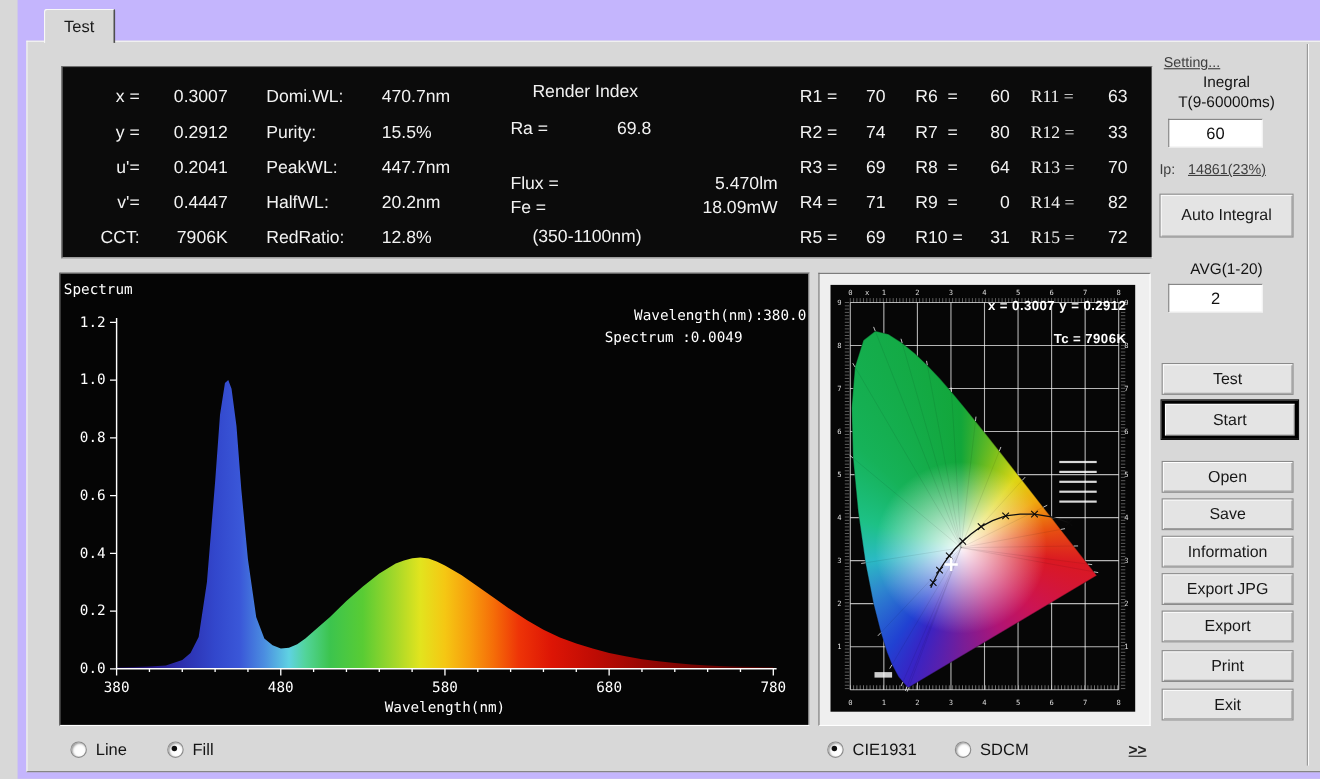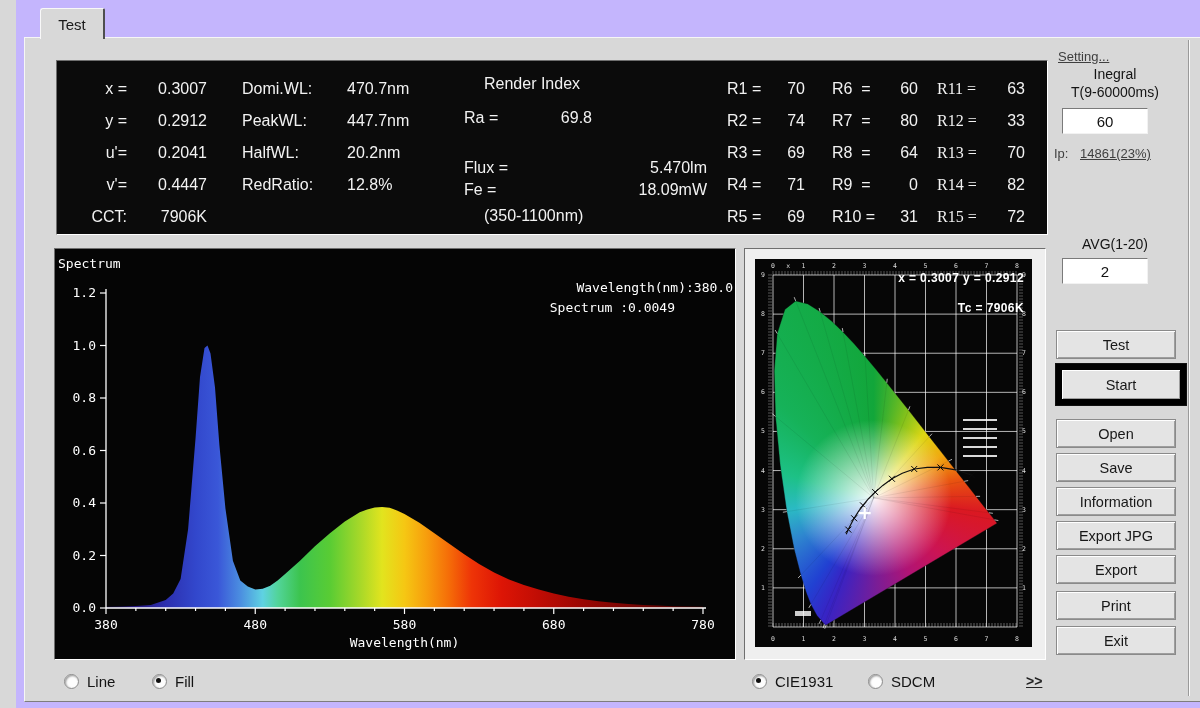--- a/index.html
+++ b/index.html
@@ -33,21 +33,21 @@
   
   .link{color:#3f3f3f;text-decoration:underline;font-size:13px;}
   .slabel{color:#141414;font-size:14px;}
   .inputbox{position:absolute;width:84px;height:24px;background:#fff;border:1px solid #7a7a7a;
     border-bottom-color:#f2f2f2;border-right-color:#f2f2f2;text-align:center;font-size:15px;
     font-family:"Liberation Sans",sans-serif;color:#111;padding:0;}
   .btn{position:absolute;left:1040px;width:118px;height:27px;background:#e4e4e4;color:#181818;
     font-size:14.5px;font-family:"Liberation Sans",sans-serif;
     border:1px solid #8a8a8a;box-shadow:inset 1px 1px 0 #ffffff,inset -1px -1px 0 #9e9e9e;
     display:flex;align-items:center;justify-content:center;cursor:default;}
-  .btn.focused{border:6px solid #000000;box-shadow:0 0 0 1px #111,inset 1px 1px 0 #ffffff,inset -1px -1px 0 #9e9e9e;}
+  .btn.focused{border:3px solid #000000;box-shadow:0 0 0 1px #111,inset 1px 1px 0 #ffffff,inset -1px -1px 0 #9e9e9e;}
   #vdivider{position:absolute;left:1172px;top:40px;width:2px;height:656px;
     background:linear-gradient(90deg,#9a9a9a 0 1px,#fafafa 1px 2px);}
   
   #spectrum-panel{position:absolute;left:38px;top:248px;width:680px;height:410px;background:#050505;
     border-top:1px solid #6f6f6f;border-left:1px solid #6f6f6f;border-bottom:1px solid #fff;border-right:1px solid #fff;}
   .mono{font-family:"DejaVu Sans Mono",monospace;color:#fff;font-size:13px;}
   #spec-corner{position:absolute;left:3px;top:7px;}
   #spec-readout1{position:absolute;right:2px;top:31px;}
   #spec-readout2{position:absolute;right:60px;top:51px;}
   
@@ -95,20 +95,24 @@
           <span class="lab">CCT:</span>
           <span class="val">7906K</span>
         </div>
       </div>
     <div class="ip-colB">
         <div class="iprow">
           <span class="lab">Domi.WL:</span>
           <span class="val">470.7nm</span>
         </div>
         <div class="iprow">
+          <span class="lab">Purity:</span>
+          <span class="val">15.5%</span>
+        </div>
+        <div class="iprow">
           <span class="lab">PeakWL:</span>
           <span class="val">447.7nm</span>
         </div>
         <div class="iprow">
           <span class="lab">HalfWL:</span>
           <span class="val">20.2nm</span>
         </div>
         <div class="iprow">
           <span class="lab">RedRatio:</span>
           <span class="val">12.8%</span>
@@ -189,20 +193,21 @@
         </div>
       </div>
   </div>
 
   <span class="abs link" style="left:1042px;top:41px;margin-top:8px;">Setting...</span>
   <span class="abs slabel" style="left:1040px;top:66px;width:118px;text-align:center;">Inegral</span>
   <span class="abs slabel" style="left:1040px;top:84px;width:118px;text-align:center;">T(9-60000ms)</span>
   <input class="inputbox" style="left: 1046px; top: 108px;" value="60">
   <span class="abs link" style="left:1038px;top:146px;text-decoration:none;">Ip:</span>
   <span class="abs link" style="left:1064px;top:146px;">14861(23%)</span>
+  <div class="btn" style="left:1038px;top:176px;width:120px;height:38px;">Auto Integral</div>
   <span class="abs slabel" style="left:1040px;top:236px;width:118px;text-align:center;">AVG(1-20)</span>
   <input class="inputbox" style="left: 1046px; top: 258px;" value="2">
   <div class="btn" style="top:330px;">Test</div>
   <div class="btn focused" style="top:364px;height:29px;">Start</div>
   <div id="secondary-buttons">
       <div class="btn" style="top: 419px;">Open</div>
       <div class="btn" style="top: 453px;">Save</div>
       <div class="btn" style="top: 487px;">Information</div>
       <div class="btn" style="top: 521px;">Export JPG</div>
       <div class="btn" style="top: 555px;">Export</div>

